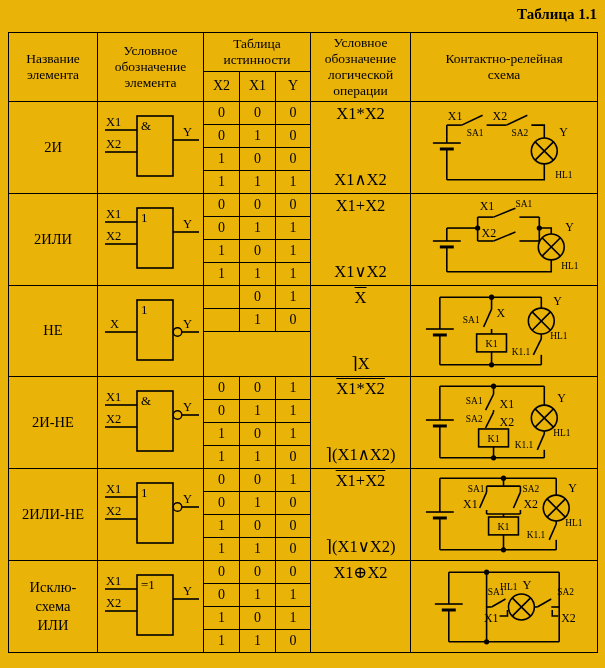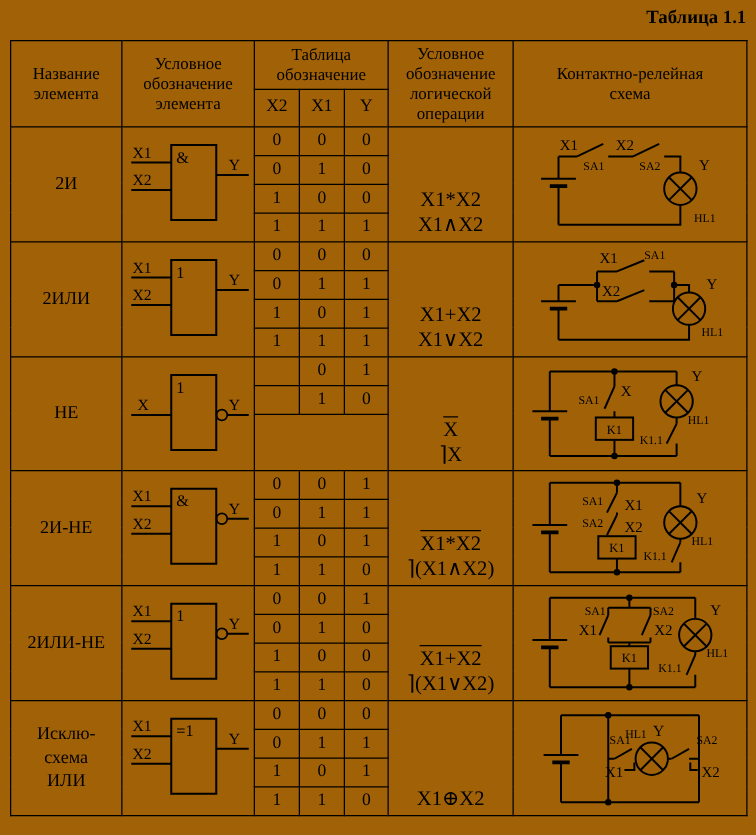--- a/index.html
+++ b/index.html
@@ -1,29 +1,29 @@
 <!DOCTYPE html>
 <html><head>
 <meta charset="utf-8">
 <style>
   html,body{margin:0;padding:0;background:#fff;}
-  .page{position:relative;width:605px;height:668px;background:#a16207;overflow:hidden;
+  .page{position:relative;width:605px;height:668px;background:#eab308;overflow:hidden;
         font-family:"Liberation Serif","DejaVu Serif",serif;color:#000;}
   .caption{position:absolute;top:6px;left:8px;width:589px;text-align:right;
            font-weight:bold;font-size:15px;}
   table.main{position:absolute;left:8px;top:32px;width:589px;border-collapse:collapse;
              table-layout:fixed;}
   td{border:1.5px solid #000;padding:0;text-align:center;vertical-align:middle;}
   td.hdr{font-size:13.5px;line-height:1.18;padding:2px 1px;}
   td.sub{font-size:14px;height:27px;}
   .hrow1{height:37px;}
   td.cname{font-size:14.5px;line-height:1.3;white-space:pre-line;margin-left:44px;}
   td.tt{font-size:14px;height:22px;}
   td.ttfill{height:44px;}
-  .nwrap{display:flex;flex-direction:column;justify-content:flex-end;
+  .nwrap{display:flex;flex-direction:column;justify-content:space-between;
          align-items:center;height:86px;}
   .nline{font-size:16.5px;}
   .ov{text-decoration:overline;}
   svg{display:block;margin:0 auto;}
   svg text{font-family:"Liberation Serif","DejaVu Serif",serif;fill:#000;}
 </style>
 </head>
 <body>
 
 <div class="page">
@@ -39,21 +39,21 @@
         <col style="width:187px">
     </colgroup>
     <tbody>
       <tr class="hrow1">
         <td class="hdr" rowspan="2" style="white-space:pre-line">Название
 элемента</td>
         <td class="hdr" rowspan="2" style="white-space:pre-line">Условное
 обозначение
 элемента</td>
         <td class="hdr" colspan="3" style="white-space:pre-line">Таблица
-обозначение</td>
+истинности</td>
         <td class="hdr" rowspan="2" style="white-space:pre-line">Условное
 обозначение
 логической
 операции</td>
         <td class="hdr" rowspan="2" style="white-space:pre-line">Контактно-релейная
 схема</td>
       </tr>
       <tr>
         <td class="sub">X2</td>
         <td class="sub">X1</td>

